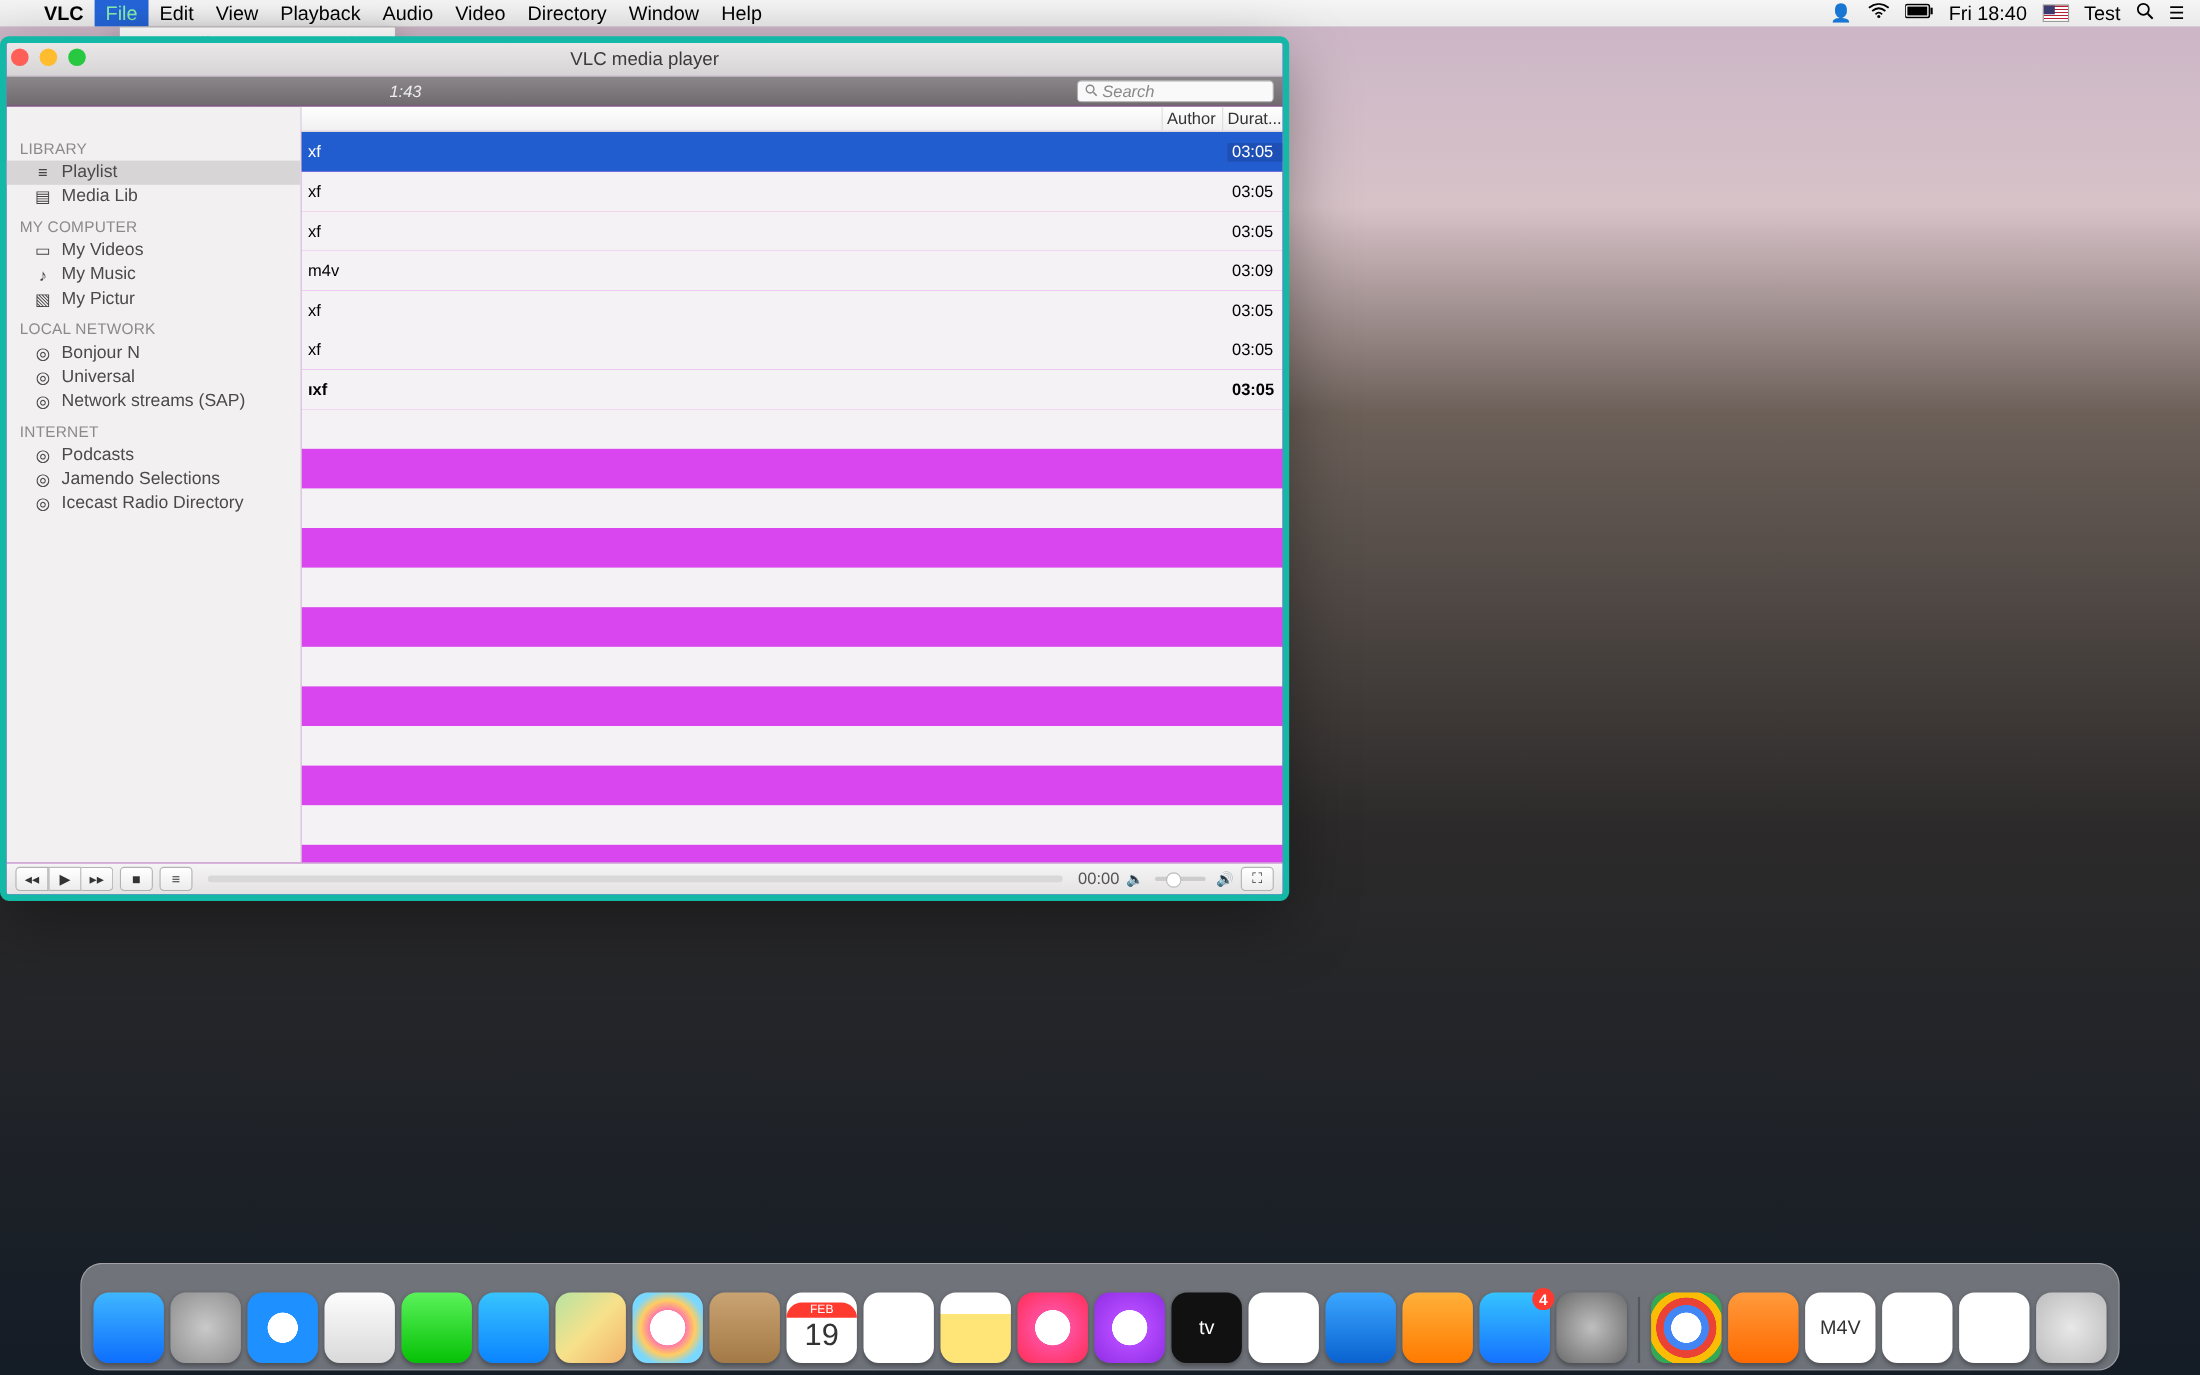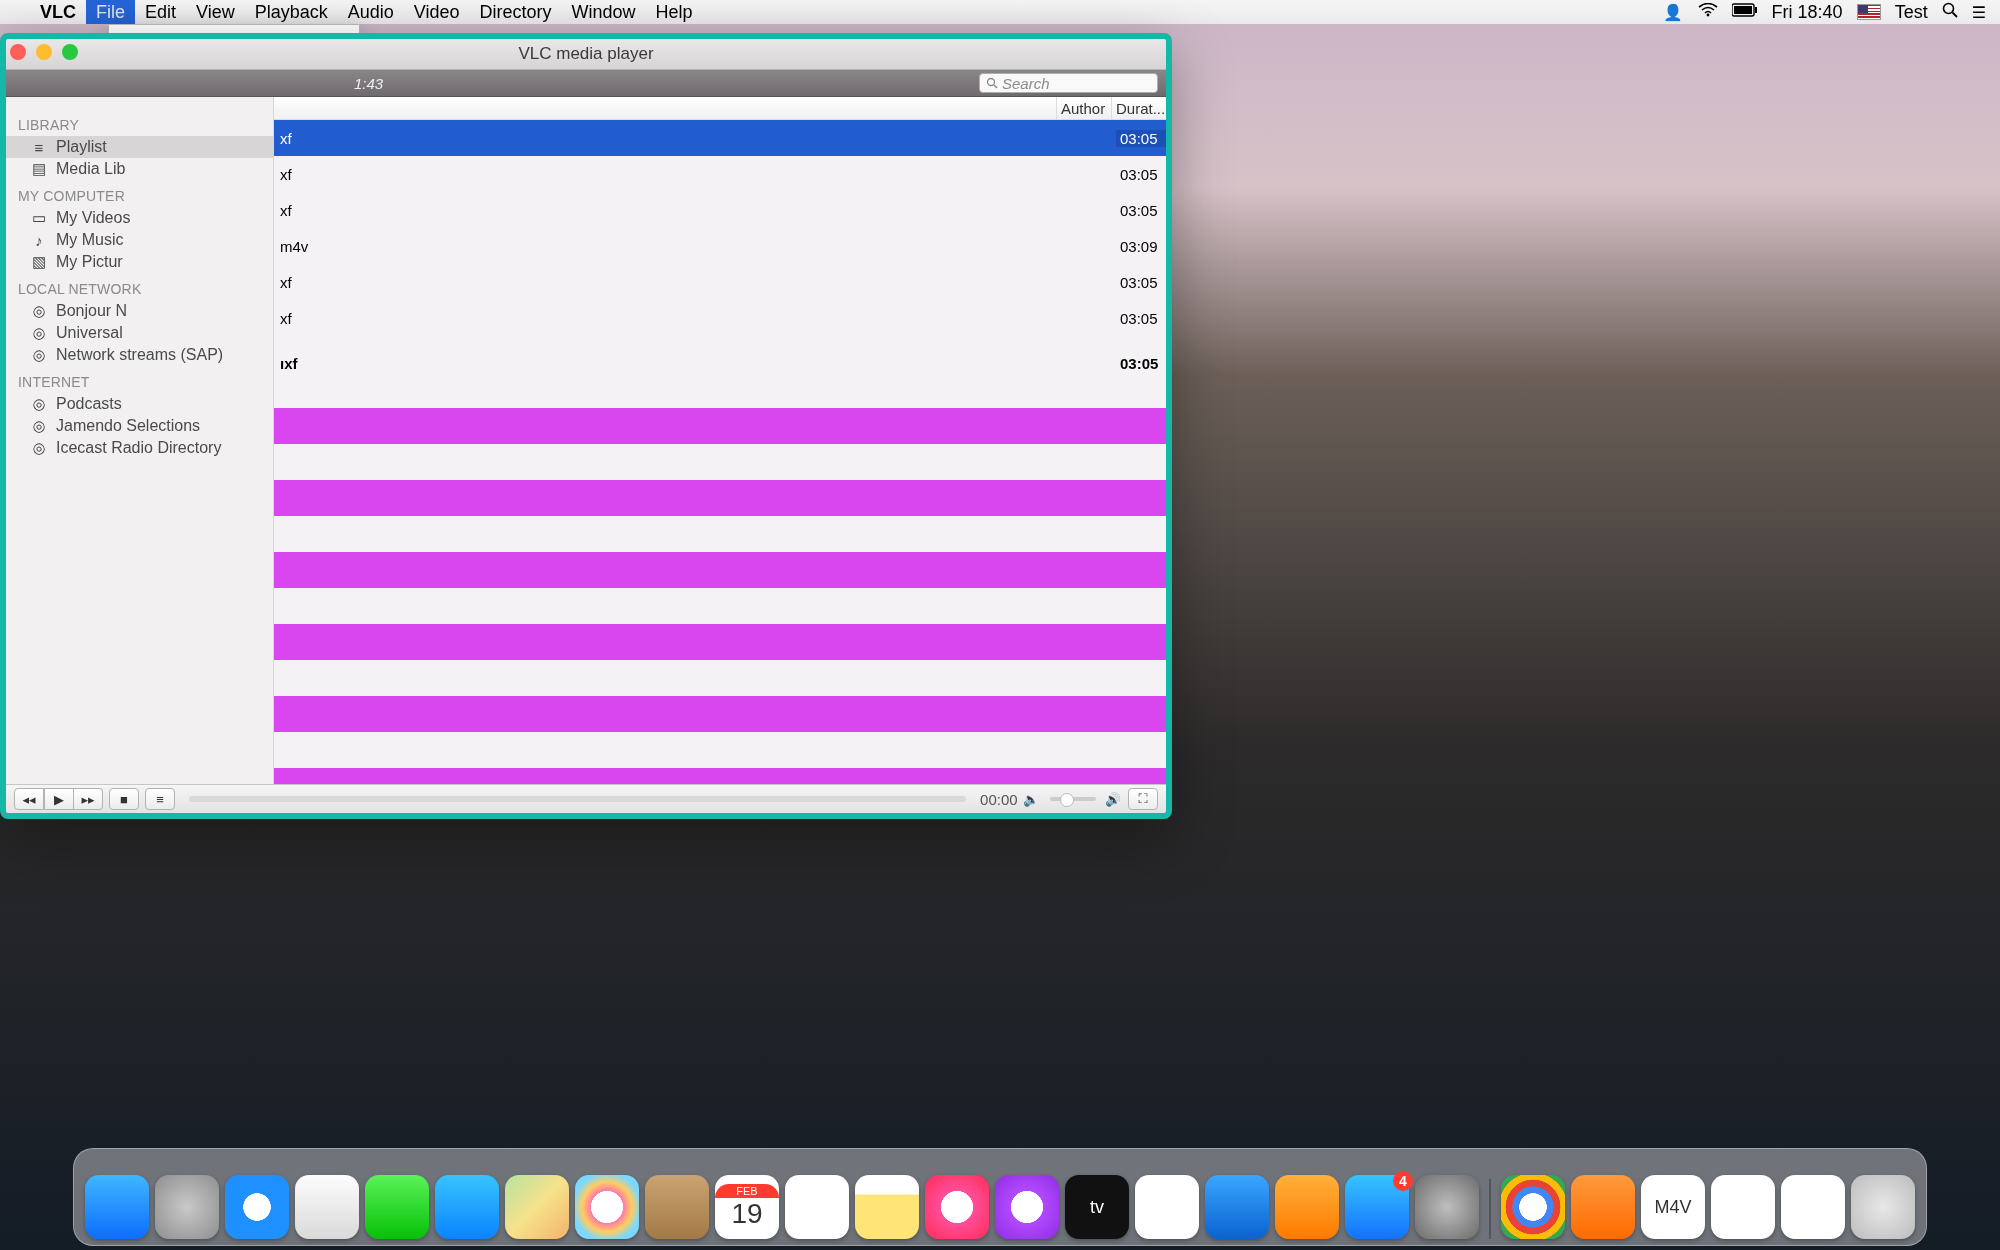--- a/index.html
+++ b/index.html
@@ -2,21 +2,21 @@
 <html><head>
 <meta charset="utf-8">
 <style>
   html,body{margin:0;padding:0;width:2000px;height:1250px;font-family:-apple-system,"Helvetica Neue",Helvetica,Arial,sans-serif;font-size:18px;overflow:hidden;}
   body{background:linear-gradient(180deg,#cbb5c7 0%,#d7c2c8 15%,#6c6059 30%,#2c2a2a 60%,#141c26 100%);}
   
   .menubar{position:absolute;left:0;top:0;right:0;height:24px;background:linear-gradient(#f5f5f5,#eaeaea);display:flex;align-items:center;font-size:18px;color:#000;}
   .menubar .apple{width:30px;text-align:center;}
   .menubar .m{padding:0 10px;height:24px;line-height:24px;}
   .menubar .m.app{font-weight:600;}
-  .menubar .m.open{background:#2565d9;color:#e5e5e5;}
+  .menubar .m.open{background:#2565d9;color:#86efac;}
   .menubar .spacer{flex:1;}
   .menubar .right{display:flex;align-items:center;gap:14px;padding-right:14px;}
   .menubar .ic{font-size:16px;}
   .flag{width:22px;height:14px;background:linear-gradient(#b22234 0 10%,#fff 10% 20%,#b22234 20% 30%,#fff 30% 40%,#b22234 40% 50%,#fff 50% 60%,#b22234 60% 70%,#fff 70% 80%,#b22234 80% 90%,#fff 90% 100%);position:relative;display:inline-block;border:1px solid #999;}
   .flag::before{content:"";position:absolute;left:0;top:0;width:10px;height:8px;background:#3c3b6e;}
   
   .dropdown{position:absolute;left:108px;top:24px;width:250px;background:#fff;border:1px solid #bbb;border-radius:0 0 6px 6px;box-shadow:0 8px 24px rgba(0,0,0,.25);padding:4px 0;font-size:18px;}
   .dropdown .mi{display:flex;align-items:center;height:22px;padding:0 14px;}
   .dropdown .mi .lab{flex:1;}
   .dropdown .mi .sc{color:#555;font-size:17px;}
@@ -30,36 +30,36 @@
   .tlights span{width:16px;height:16px;border-radius:50%;}
   .tlights .r{background:#ff5f57;}
   .tlights .y{background:#febc2e;}
   .tlights .g{background:#28c840;}
   .titlebar{height:30px;background:linear-gradient(#e9e7e8,#d7d4d5);border-bottom:1px solid #b6b4b5;display:flex;align-items:center;justify-content:center;font-size:17px;color:#3a3a3a;}
   .toolbar{height:26px;background:linear-gradient(#8a868a,#6e6a6d);border-bottom:1px solid #555;display:flex;align-items:center;padding:0 8px;color:#eee;font-size:15px;font-style:italic;}
   .toolbar .tspace{flex:1;}
   .toolbar .srch{width:165px;height:18px;border-radius:4px;background:#faf9fa;border:1px solid #aeaeae;display:flex;align-items:center;padding:0 6px;color:#8a8a8a;font-size:15px;}
   .toolbar .srch .sic{margin-right:4px;}
   .body{flex:1;display:flex;min-height:0;}
-  .sidebar{width:267px;background:#f2f0f1;border-right:1px solid #d6d6d6;font-size:16px;color:#4a4a4a;padding-top:12px;}
+  .sidebar{width:267px;background:#f2f0f1;border-right:1px solid #d6d6d6;font-size:16px;color:#4a4a4a;padding-top:22px;}
   .sidebar .hdr{font-size:14px;color:#8a8a8a;padding:8px 12px 3px;text-transform:uppercase;letter-spacing:.2px;}
   .sidebar .it{display:flex;align-items:center;height:22px;padding:0 12px 0 24px;gap:8px;}
   .sidebar .it.sel{background:#d7d5d6;}
   .sidebar .it .ic{width:18px;text-align:center;color:#444;font-size:15px;}
   .content{flex:1;display:flex;flex-direction:column;min-width:0;}
   .cols{height:22px;background:linear-gradient(#fff,#f1f0f1);border-bottom:1px solid #dcdcdc;display:flex;font-size:15px;color:#333;}
   .cols .cname{flex:1;padding-left:6px;display:flex;align-items:center;}
   .cols .cauth{width:50px;border-left:1px solid #dcdcdc;display:flex;align-items:center;padding-left:4px;}
   .cols .cdur{width:50px;border-left:1px solid #dcdcdc;display:flex;align-items:center;padding-left:4px;}
   .rows{flex:1;overflow:hidden;position:relative;}
   .row{height:36px;display:flex;align-items:center;font-size:15px;}
   .row:nth-child(even){background:#f4f2f4;}
   .row.sel{background:#225dd0;color:#fff;}
   .row.sel .dur{background:#1d4fb5;}
-  .row.bold{font-weight:600;align-items:flex-end;}
+  .row.bold{font-weight:600;}
   .row .name{flex:1;padding-left:6px;overflow:hidden;white-space:nowrap;}
   .row .auth{width:50px;}
   .row .dur{width:46px;text-align:left;padding-left:4px;}
   .stripes{position:absolute;left:0;right:0;top:0;bottom:0;}
   .controls{height:28px;background:linear-gradient(#f6f5f6,#e4e2e3);border-top:1px solid #c7c7c7;display:flex;align-items:center;padding:0 8px;gap:6px;font-size:15px;color:#333;}
   .controls .btn{width:28px;height:20px;border:1px solid #b3b3b3;border-radius:4px;background:linear-gradient(#fff,#ececec);display:flex;align-items:center;justify-content:center;font-size:13px;}
   .controls .btngrp{display:flex;}
   .controls .btngrp .btn{border-radius:0;}
   .controls .btngrp .btn:first-child{border-radius:4px 0 0 4px;}
   .controls .btngrp .btn:last-child{border-radius:0 4px 4px 0;border-left:none;}

